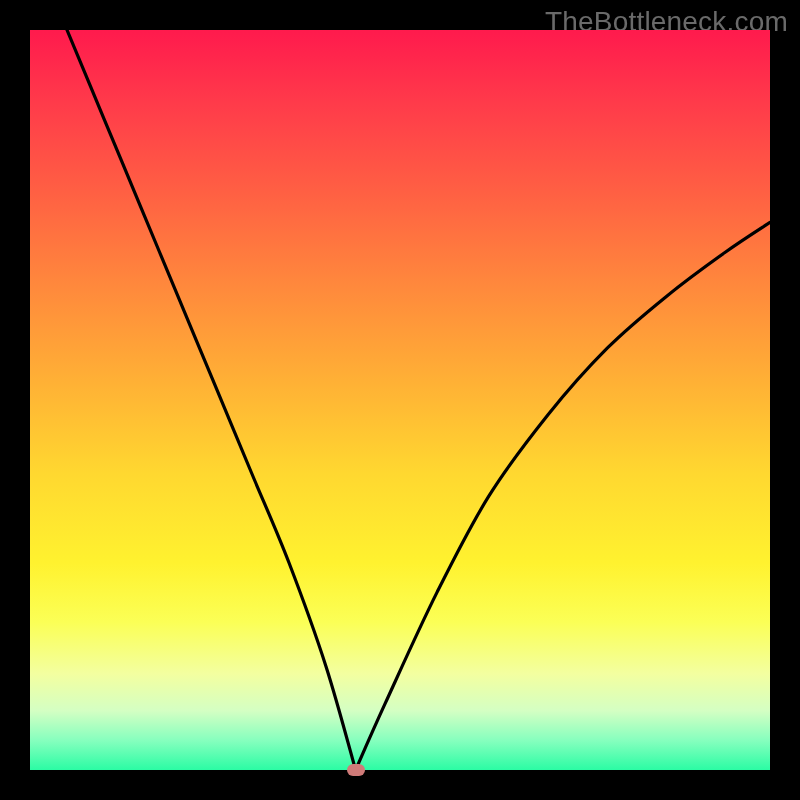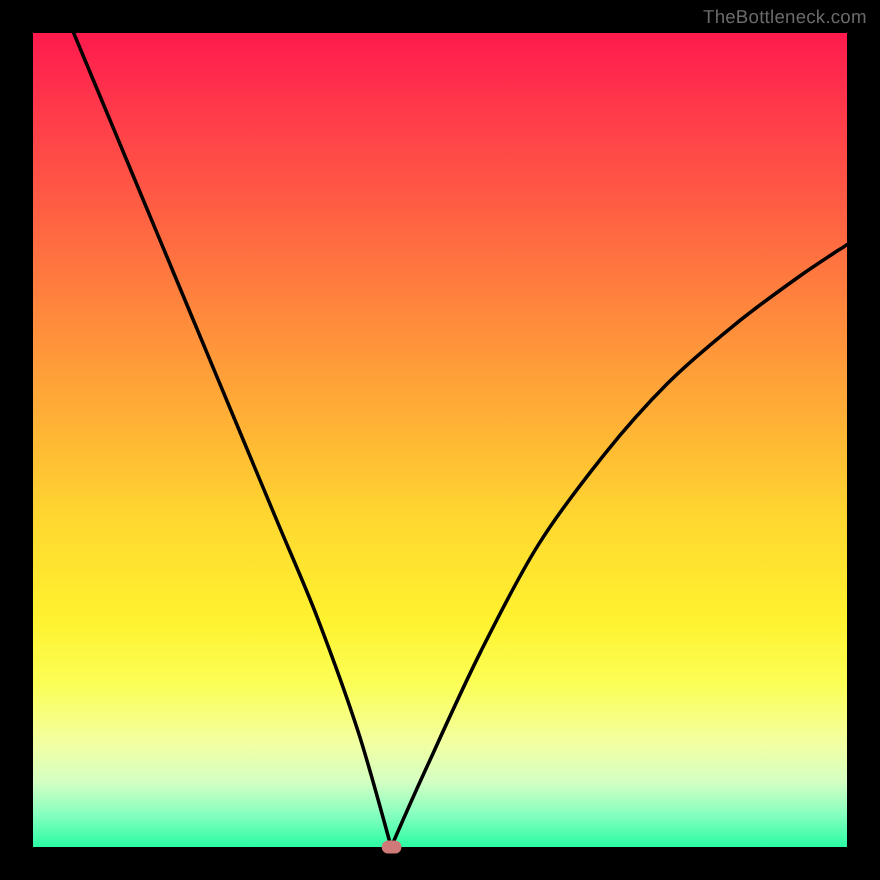--- a/index.html
+++ b/index.html
@@ -39,21 +39,21 @@
       #d4ffc3 92%,
       #86ffbe 96%,
       #2bfca4 100%
     );
   }
   .watermark {
     position: absolute;
     top: 6px;
     right: 12px;
     color: #6a6a6a;
-    font-size: 17px;
+    font-size: 28px;
     font-weight: 500;
     letter-spacing: 0.2px;
     user-select: none;
   }
   svg.curve {
     position: absolute;
     left: 0;
     top: 0;
     width: 740px;
     height: 740px;

